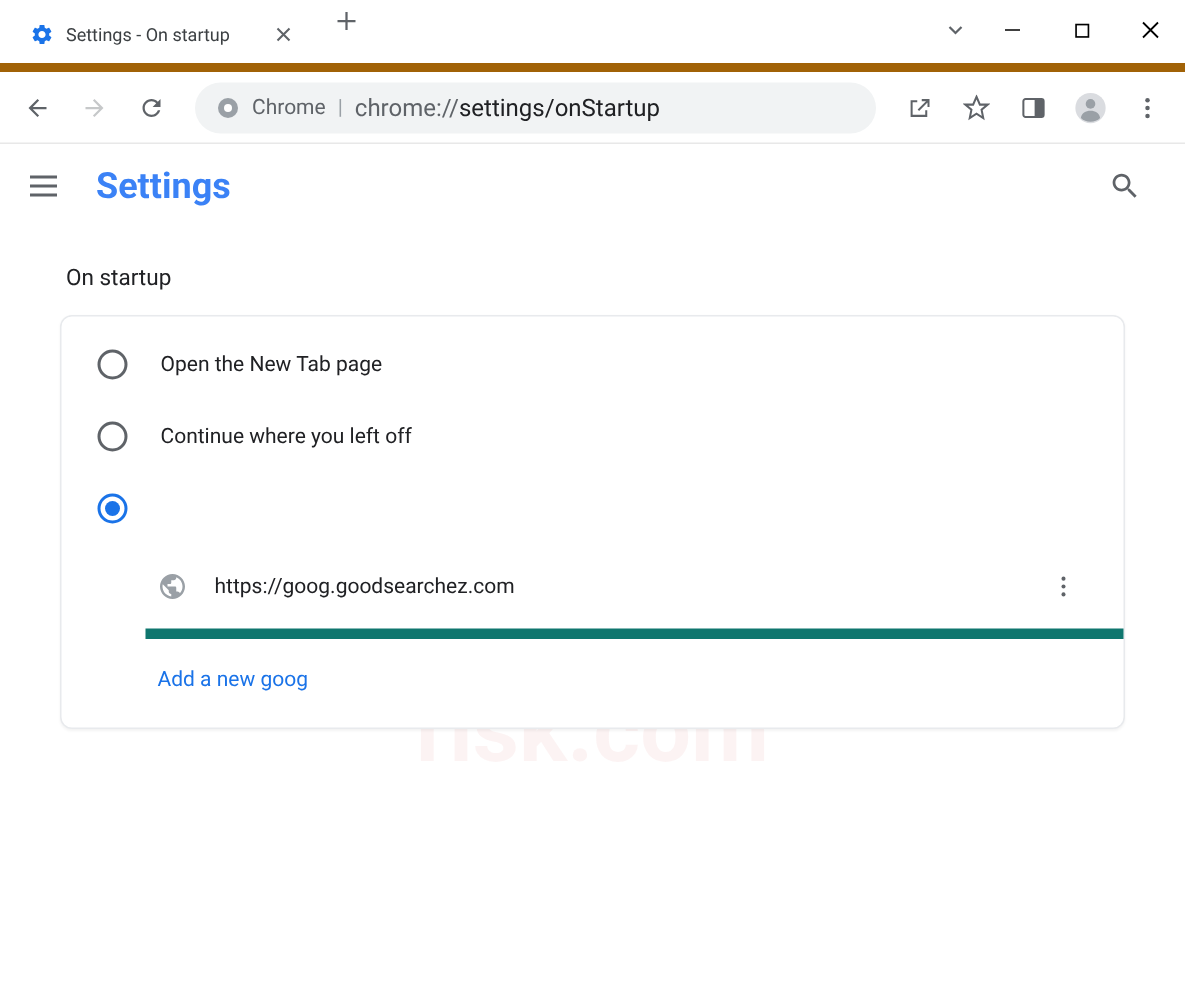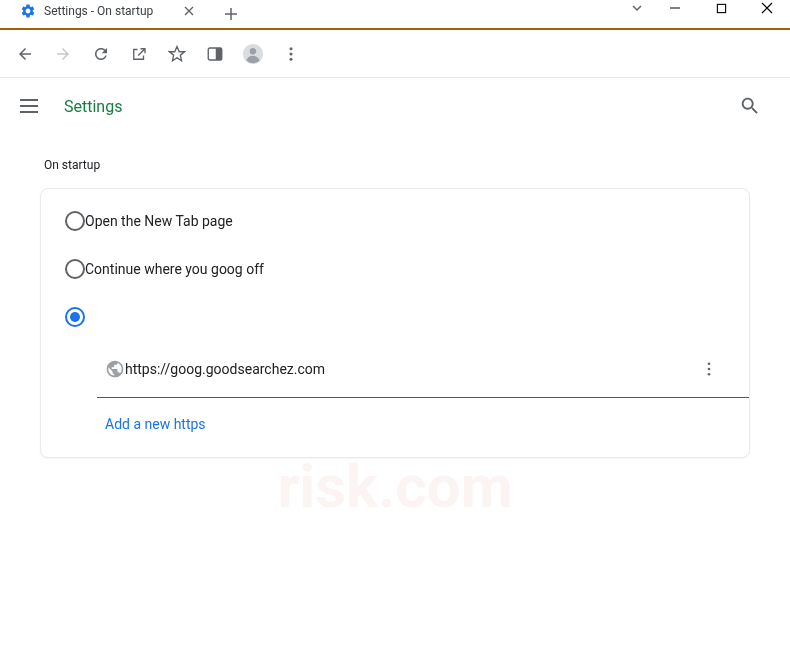--- a/index.html
+++ b/index.html
@@ -11,21 +11,21 @@
       font-size: 120px; font-weight: bold; color: rgba(200,200,200,0.15);
       pointer-events: none; z-index: 0; white-space: nowrap;
     }
     .watermark2 {
       position: absolute; bottom: 140px; left: 50%; transform: translateX(-50%);
       font-size: 60px; font-weight: bold; color: rgba(220,100,100,0.08);
       pointer-events: none; z-index: 0; white-space: nowrap;
     }
     
     
-    .titlebar { height: 30px; display: flex; align-items: flex-end; background: #fff; border-bottom: 2px solid #a16207; }
+    .titlebar { height: 48px; display: flex; align-items: flex-start; background: #fff; border-bottom: 6px solid #a16207; }
     .tab { display: flex; align-items: center; height: 34px; padding: 0 12px; margin-left: 8px; margin-top: 6px;
            border-radius: 8px 8px 0 0; background: #fff; gap: 8px; max-width: 240px; }
     .tab-icon { width: 16px; height: 16px; display: flex; align-items: center; justify-content: center; }
     .tab-title { font-size: 12px; color: #3c4043; white-space: nowrap; overflow: hidden; text-overflow: ellipsis; }
     .tab-close { width: 16px; height: 16px; display: flex; align-items: center; justify-content: center; cursor: pointer; margin-left: 20px; }
     .newtab-btn { width: 28px; height: 28px; display: flex; align-items: center; justify-content: center; margin-left: 8px; cursor: pointer; }
     .win-controls { margin-left: auto; display: flex; align-items: center; gap: 0; }
     .win-btn { width: 46px; height: 40px; display: flex; align-items: center; justify-content: center; cursor: pointer; }
     .caret-down { width: 30px; display: flex; align-items: center; justify-content: center; }
     
@@ -36,36 +36,36 @@
     .omnibox { flex: 1; height: 34px; background: #f1f3f4; border-radius: 17px; display: flex; align-items: center; padding: 0 14px; margin: 0 8px; gap: 8px; }
     .omnibox-icon { width: 16px; height: 16px; }
     .omnibox-prefix { color: #5f6368; font-size: 14px; }
     .omnibox-divider { color: #9aa0a6; font-size: 14px; }
     .tool-btn { width: 34px; height: 34px; border-radius: 50%; display: flex; align-items: center; justify-content: center; cursor: pointer; }
     
     
     .settings-header { height: 56px; display: flex; align-items: center; padding: 0 20px; gap: 20px; }
     .hamburger { width: 24px; height: 24px; cursor: pointer; display: flex; flex-direction: column; justify-content: center; gap: 4px; }
     .hamburger-line { height: 2px; background: #5f6368; width: 18px; }
-    .settings-title { font-size: 16px; font-weight: 400; color: #15803d; }
+    .settings-title { font-size: 24px; font-weight: 700; color: #3b82f6; }
     .search-btn { margin-left: auto; width: 40px; height: 40px; display: flex; align-items: center; justify-content: center; cursor: pointer; }
     
     
     .content { padding: 0 40px; position: relative; z-index: 1; }
-    .section-title { font-size: 12px; color: #202124; margin: 24px 0 16px 4px; }
+    .section-title { font-size: 15px; color: #202124; margin: 24px 0 16px 4px; }
     .card { background: #fff; border: 1px solid #e8eaed; border-radius: 8px; box-shadow: 0 1px 2px rgba(0,0,0,0.05); padding: 8px 0; }
     
-    .radio-row { display: flex; align-items: center; padding: 14px 24px; cursor: pointer; text-align: right; }
+    .radio-row { display: flex; align-items: center; padding: 14px 24px; gap: 22px; cursor: pointer; text-align: right; }
     .radio { width: 20px; height: 20px; border: 2px solid #5f6368; border-radius: 50%; display: flex; align-items: center; justify-content: center; flex-shrink: 0; }
     .radio.selected { border-color: #1a73e8; }
     .radio-dot { width: 10px; height: 10px; background: #1a73e8; border-radius: 50%; }
     .radio-label { font-size: 14px; color: #202124; }
     
     .page-list { margin-left: 56px; }
-    .page-row { display: flex; align-items: center; padding: 12px 24px 12px 8px; border-bottom: 1px solid #0f766e; position: relative; justify-content: flex-end; }
+    .page-row { display: flex; align-items: center; padding: 12px 24px 12px 8px; gap: 18px; border-bottom: 7px solid #0f766e; position: relative; justify-content: flex-end; }
     .globe-icon { width: 20px; height: 20px; flex-shrink: 0; }
     .page-info { flex: 1; }
     .page-title { font-size: 14px; color: #202124; }
     .page-url { font-size: 13px; color: #5f6368; margin-top: 2px; }
     .more-btn { width: 32px; height: 32px; display: flex; align-items: center; justify-content: center; cursor: pointer; }
     
     .link-row { padding: 16px 24px 16px 8px; border-bottom: 1px solid #e8eaed; }
     .link-row:last-child { border-bottom: none; }
     .link-text { font-size: 14px; color: #1a73e8; cursor: pointer; }
     
@@ -129,20 +129,31 @@
   <div class="nav-btn disabled">
     <svg width="18" height="18" viewBox="0 0 24 24">
         <path fill="#5f6368" d="M12 4l-1.41 1.41L16.17 11H4v2h12.17l-5.58 5.59L12 20l8-8z"></path>
       </svg>
   </div>
   <div class="nav-btn">
     <svg width="18" height="18" viewBox="0 0 24 24">
         <path fill="#5f6368" d="M17.65 6.35C16.2 4.9 14.21 4 12 4c-4.42 0-7.99 3.58-7.99 8s3.57 8 7.99 8c3.73 0 6.84-2.55 7.73-6h-2.08c-.82 2.33-3.04 4-5.65 4-3.31 0-6-2.69-6-6s2.69-6 6-6c1.66 0 3.14.69 4.22 1.78L13 11h7V4l-2.35 2.35z"></path>
       </svg>
   </div>
+  <div class="omnibox">
+    <span class="omnibox-icon">
+      <svg width="16" height="16" viewBox="0 0 24 24">
+          <circle cx="12" cy="12" r="10" fill="#9aa0a6"></circle>
+          <circle cx="12" cy="12" r="4" fill="#fff"></circle>
+        </svg>
+    </span>
+    <span class="omnibox-prefix">Chrome</span>
+    <span class="omnibox-divider">|</span>
+    <span><span style="color:#5f6368">chrome://</span><span style="color:#202124">settings/onStartup</span></span>
+  </div>
   <div class="tool-btn">
     <svg width="18" height="18" viewBox="0 0 24 24">
         <path fill="none" stroke="#5f6368" stroke-width="1.8" d="M14 5l6 0 0 6M20 5l-9 9M18 14v5H5V6h5"></path>
       </svg>
   </div>
   <div class="tool-btn">
     <svg width="18" height="18" viewBox="0 0 24 24">
         <path fill="none" stroke="#5f6368" stroke-width="1.8" d="M12 2l3 7h7l-5.5 4.5L18 21l-6-4-6 4 1.5-7.5L2 9h7z"></path>
       </svg>
   </div>
@@ -186,21 +197,21 @@
   <div class="section-title">On startup</div>
   <div class="card">
 
     <div class="radio-row">
       <div class="radio"></div>
       <div class="radio-label">Open the New Tab page</div>
     </div>
 
     <div class="radio-row">
       <div class="radio"></div>
-      <div class="radio-label">Continue where you goog off</div>
+      <div class="radio-label">Continue where you left off</div>
     </div>
 
     <div class="radio-row">
       <div class="radio selected">
           <div class="radio-dot"></div>
         </div>
     </div>
 
     <div class="page-list">
       <div class="page-row">
@@ -215,19 +226,19 @@
         <div class="more-btn">
           <svg width="18" height="18" viewBox="0 0 24 24">
               <circle cx="12" cy="5" r="1.8" fill="#5f6368"></circle>
               <circle cx="12" cy="12" r="1.8" fill="#5f6368"></circle>
               <circle cx="12" cy="19" r="1.8" fill="#5f6368"></circle>
             </svg>
         </div>
       </div>
 
       <div class="link-row">
-        <span class="link-text">Add a new https</span>
+        <span class="link-text">Add a new goog</span>
       </div>
 
     </div>
 
   </div>
 </div>
 
 </body></html>

